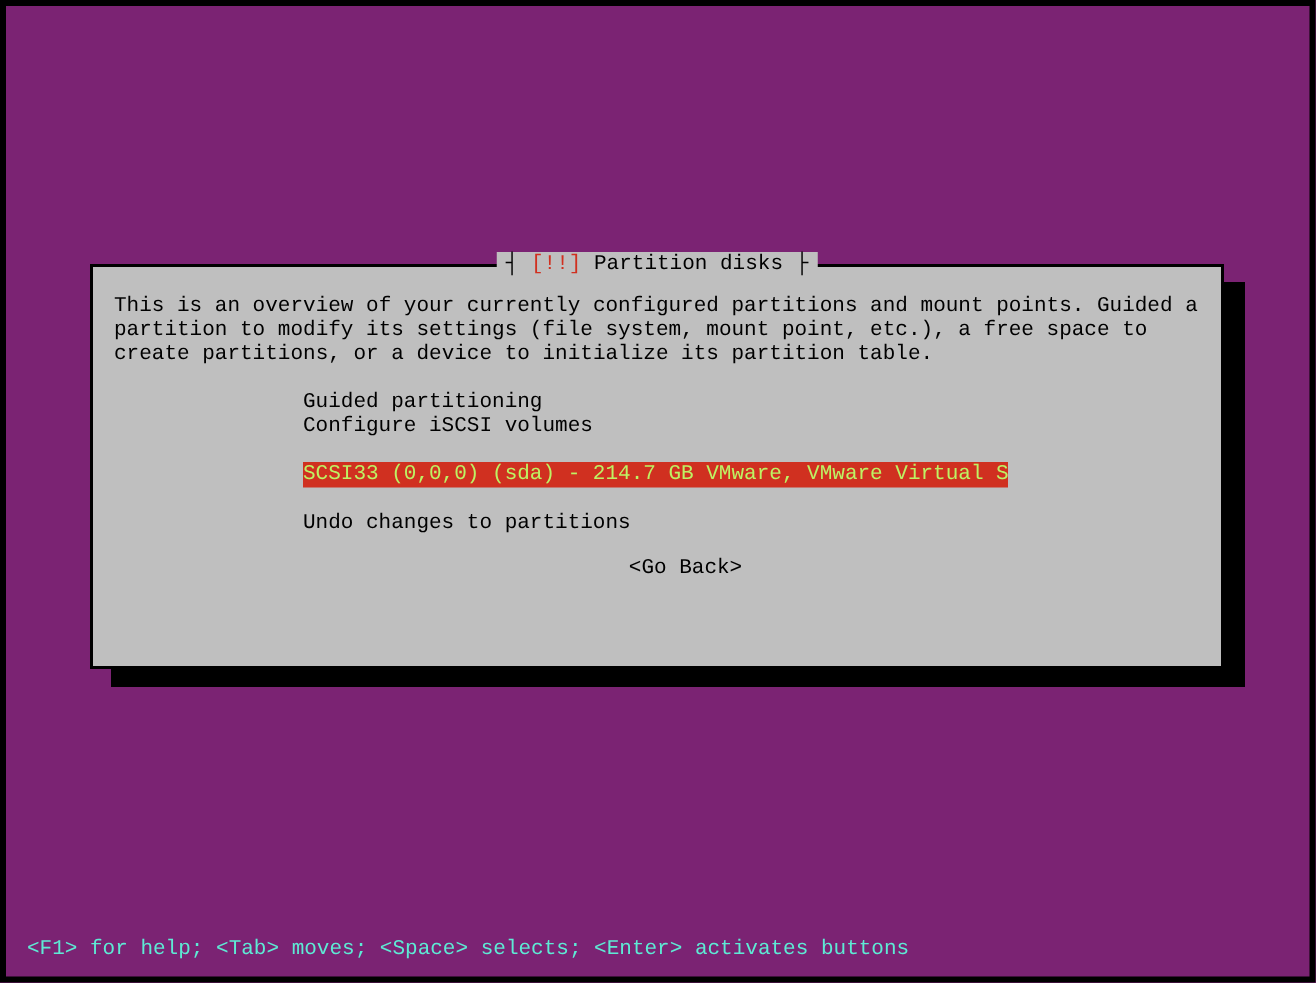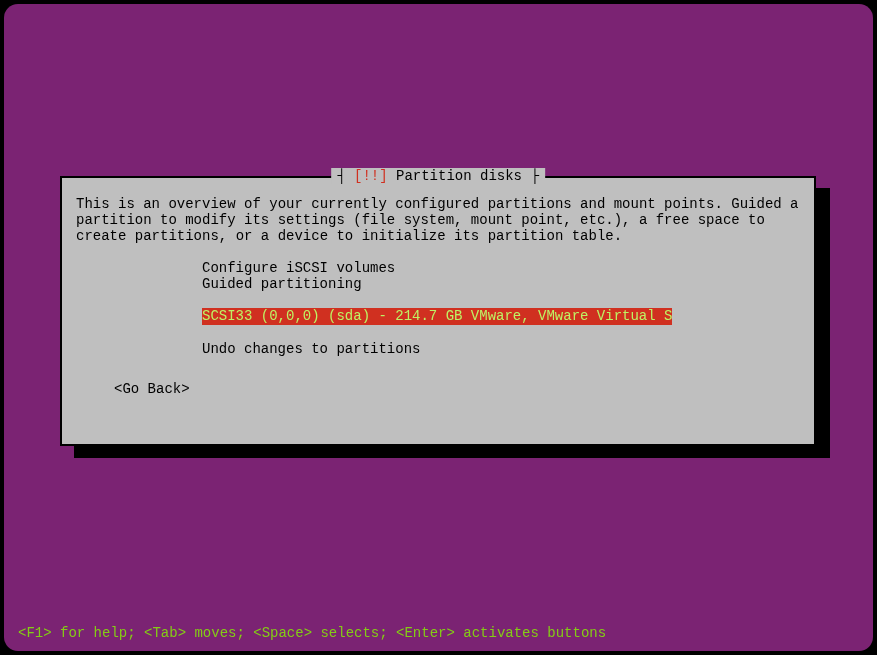--- a/index.html
+++ b/index.html
@@ -16,21 +16,20 @@
       overflow: hidden;
       position: relative;
     }
     .outer-frame {
       position: absolute;
       top: 4px;
       left: 4px;
       right: 4px;
       bottom: 4px;
       background: #7b2373;
-      border-radius: 14px;
     }
     .dialog-shadow {
       position: absolute;
       top: 184px;
       left: 70px;
       width: 756px;
       height: 270px;
       background: #000;
     }
     .dialog-box {
@@ -72,50 +71,51 @@
     }
     .menu-item.selected {
       background: #d03020;
       color: #bef264;
       display: inline-block;
     }
     .spacer {
       height: 16px;
     }
     .go-back {
-      margin-top: 24px;
+      margin-top: 14px;
       margin-left: 38px;
       cursor: pointer;
+      text-align: center;
     }
     .help-bar {
       position: absolute;
       bottom: 10px;
       left: 14px;
-      color: #84cc16;
+      color: #5eead4;
       white-space: pre;
     }
   </style>
 </head>
 <body>
 
 <div class="outer-frame">
 
   <div class="dialog-shadow"></div>
 
   <div class="dialog-box">
     <div class="dialog-title">
       <span>┤ </span><span class="red">[!!]</span><span> Partition disks</span><span> ├</span>
     </div>
 
     <div class="dialog-content">
       <div class="description">This is an overview of your currently configured partitions and mount points. Guided a partition to modify its settings (file system, mount point, etc.), a free space to create partitions, or a device to initialize its partition table.</div>
 
       <div class="menu-items">
+        <div class="menu-item">Guided partitioning</div>
         <div class="menu-item">Configure iSCSI volumes</div>
-        <div class="menu-item">Guided partitioning</div>
         <div class="spacer"></div>
         <div><span class="menu-item selected">SCSI33 (0,0,0) (sda) - 214.7 GB VMware, VMware Virtual S</span></div>
         <div class="spacer"></div>
         <div class="menu-item">Undo changes to partitions</div>
       </div>
 
       <div class="go-back">&lt;Go Back&gt;</div>
     </div>
   </div>
 

